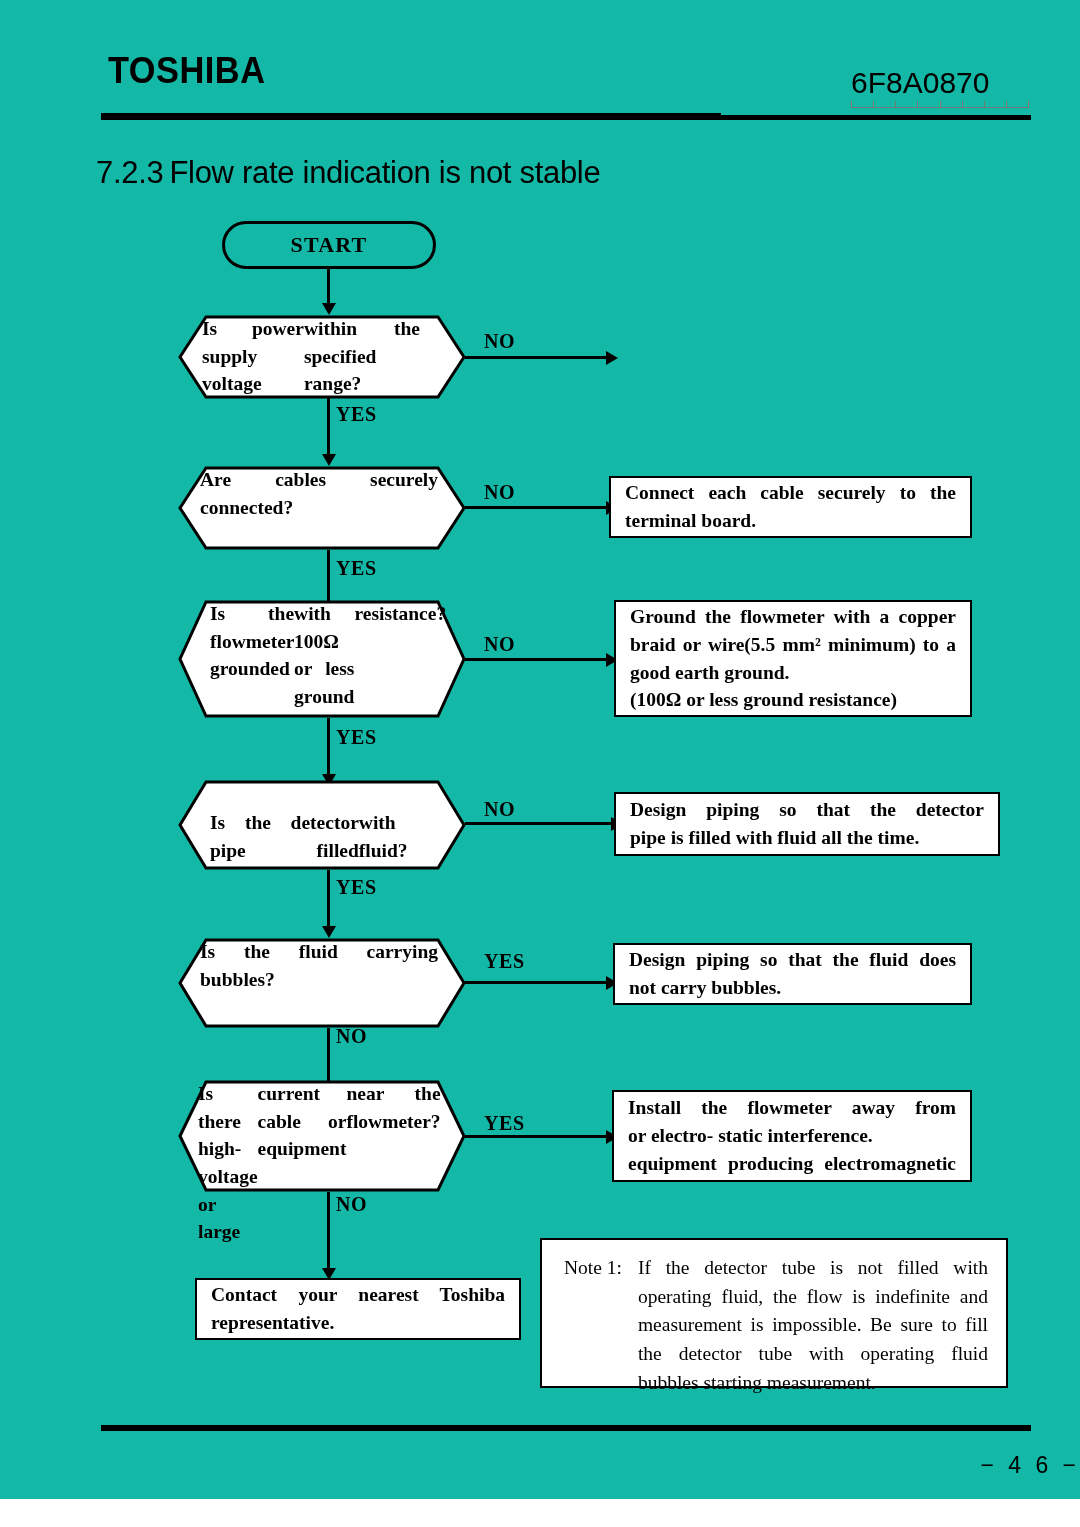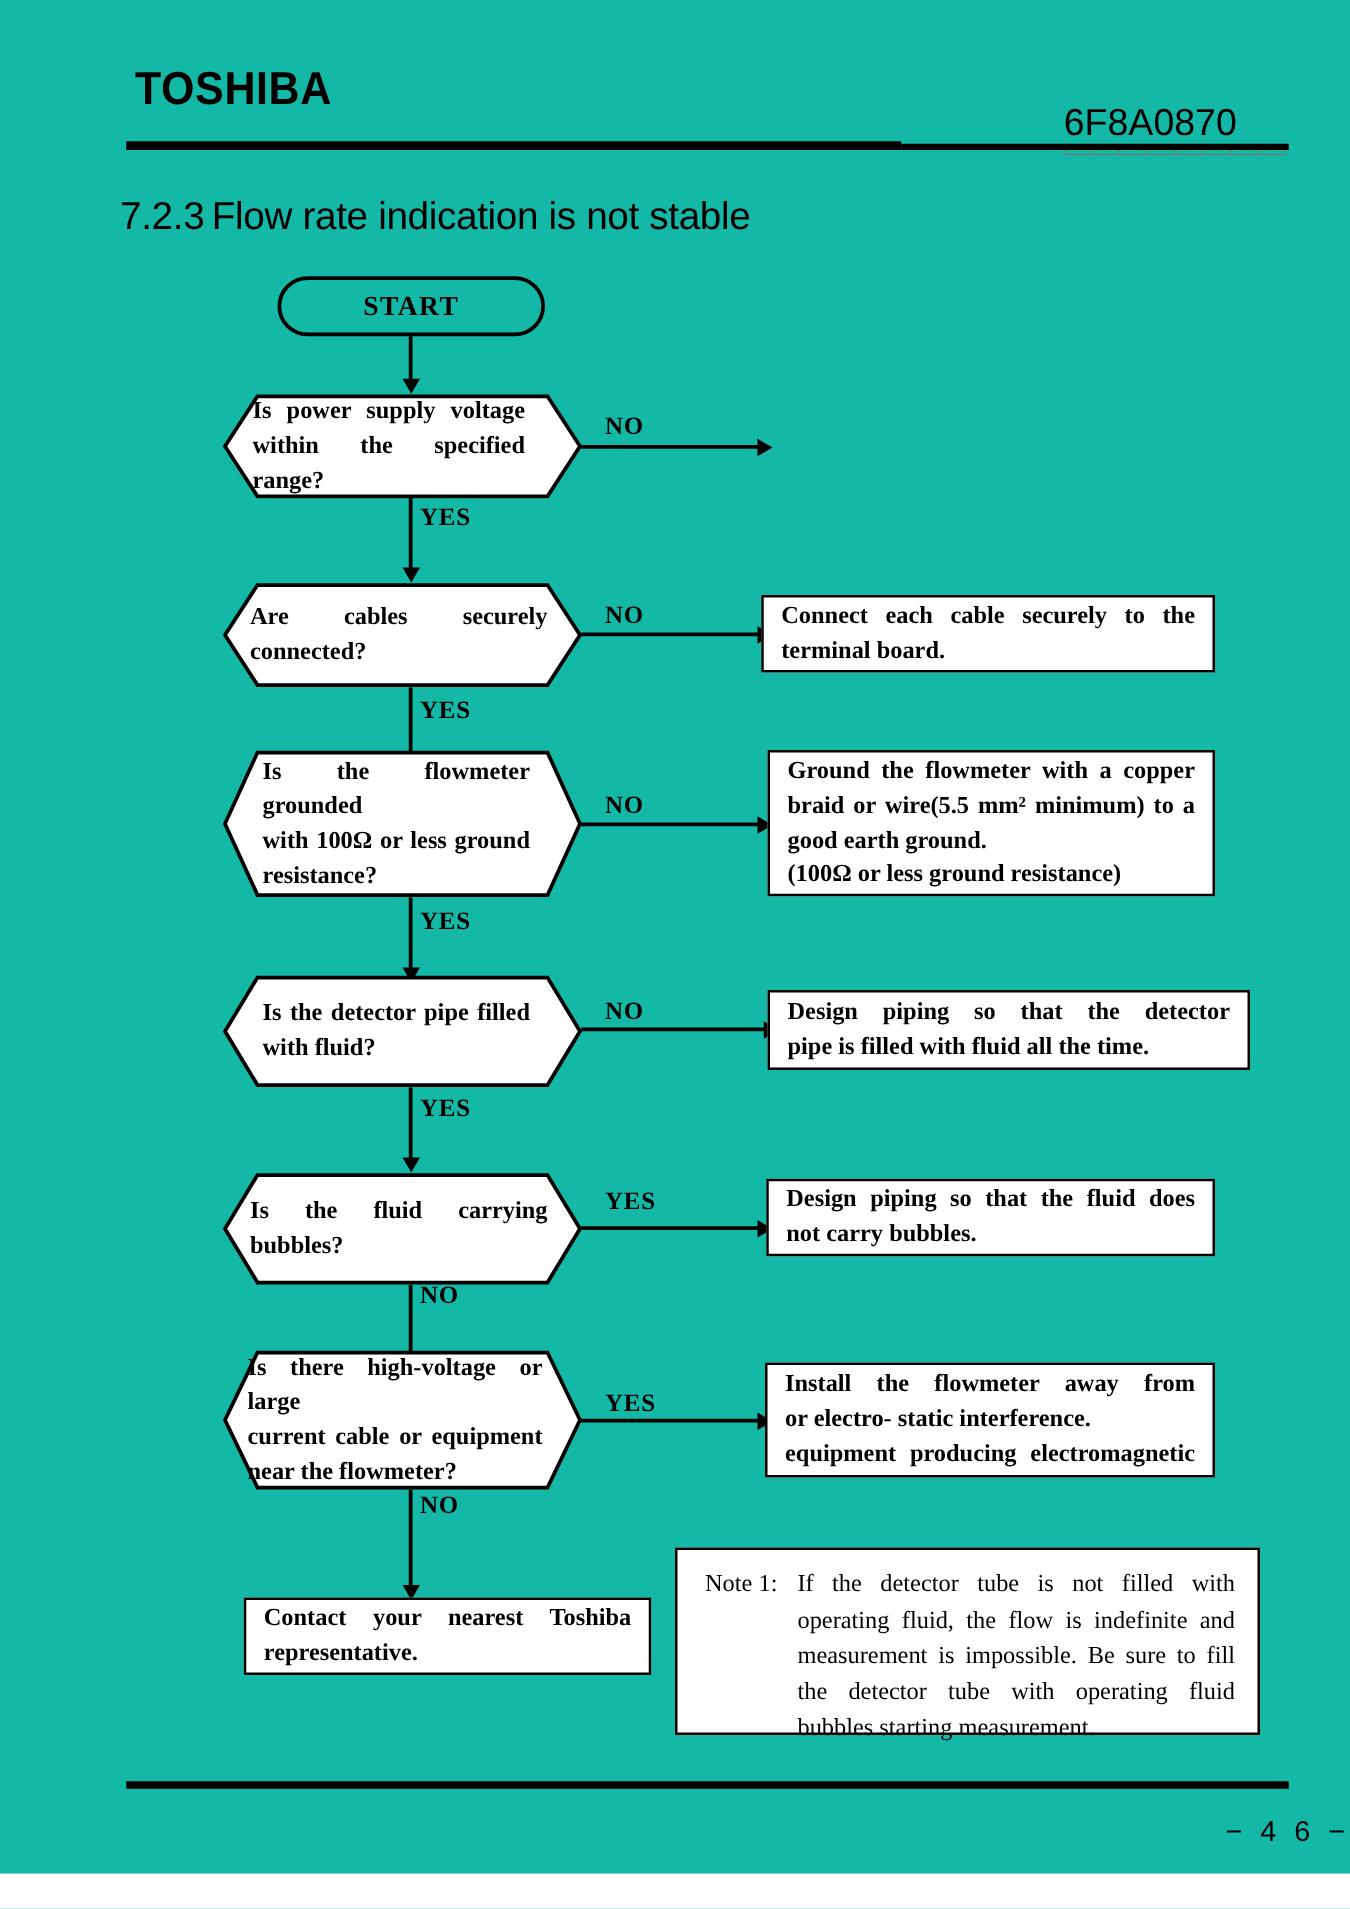--- a/index.html
+++ b/index.html
@@ -29,21 +29,21 @@
     font-size: 37px;
     letter-spacing: 0.5px;
     transform: scaleX(0.93);
     transform-origin: left top;
     line-height: 1;
     white-space: nowrap;
   }
   #header-docnum {
     position: absolute;
     left: 851px;
-    top: 84px;
+    top: 68px;
     font-family: "Liberation Sans", sans-serif;
     font-size: 30px;
     letter-spacing: 0px;
     line-height: 1;
     white-space: nowrap;
   }
   #header-docnum .fieldmark {
     position: absolute;
     left: 0px;
     top: 33px;
@@ -117,22 +117,22 @@
     position: absolute;
     left: 0; top: 0;
     width: 100%; height: 100%;
     display: block;
   }
   .decision .dtext {
     position: absolute;
     top: 0;
     bottom: 0;
     display: flex;
-    flex-direction: column;
-    justify-content: center;
+    flex-direction: row;
+    justify-content: flex-start;
     font-weight: bold;
     font-size: 19.5px;
     line-height: 1.42;
   }
   .dline {
     display: block;
     text-align: justify;
     text-align-last: left;
   }
   .dline.j {
@@ -337,21 +337,21 @@
     <span class="aline j">Ground  the  flowmeter  with  a  copper</span>
     <span class="aline j">braid  or  wire(5.5 mm² minimum) to  a</span>
     <span class="aline">good earth ground.</span>
     <span class="aline">(100Ω or less ground resistance)</span>
   </div>
 
   <div class="decision" style="left:178px; top:780px; width:288px; height:90px;">
     <svg viewBox="0 0 288 90" preserveAspectRatio="none">
       <polygon points="28,2 260,2 286,45 260,88 28,88 2,45" fill="#fff" stroke="#000" stroke-width="3"></polygon>
     </svg>
-    <div class="dtext" style="left:32px; right:42px;">
+    <div class="dtext" style="left:32px; right:42px;margin-top:29px;">
       <span class="dline j">Is  the  detector  pipe  filled</span>
       <span class="dline">with fluid?</span>
     </div>
   </div>
   <div class="hline" style="left:465px; top:822px; width:149px;"></div>
   <div class="arrow-right" style="left:611px; top:817px;"></div>
   <div class="branch-label" style="left:484px; top:798px;">NO</div>
   <div class="vline" style="left:327px; top:870px; height:58px;"></div>
   <div class="arrow-down" style="left:322px; top:926px;"></div>
   <div class="branch-label" style="left:336px; top:876px;">YES</div>

